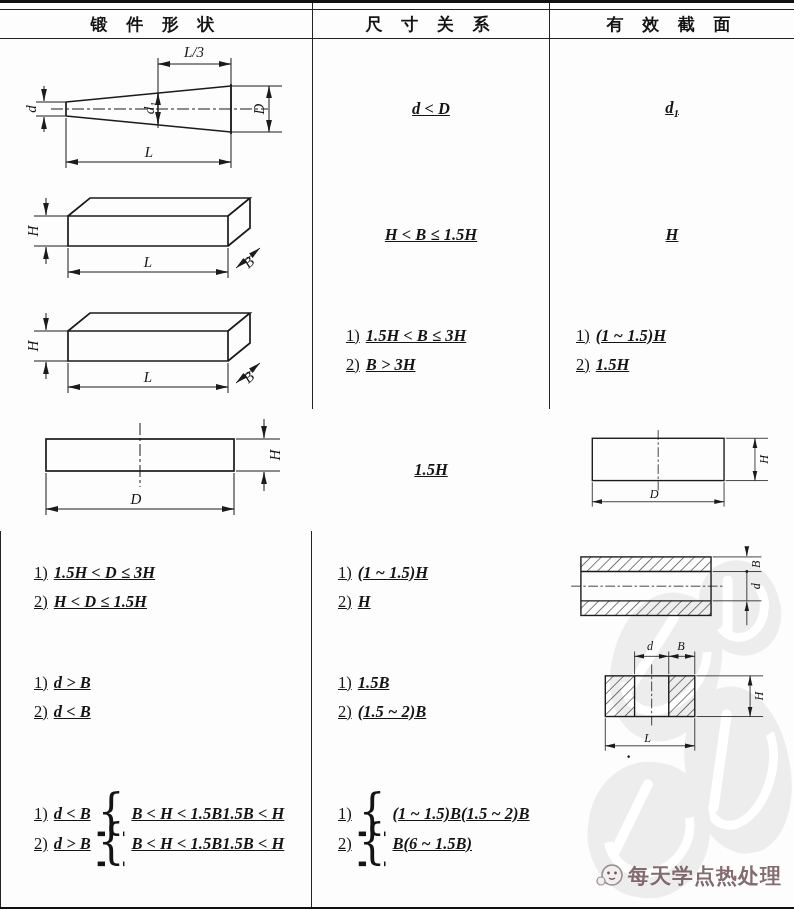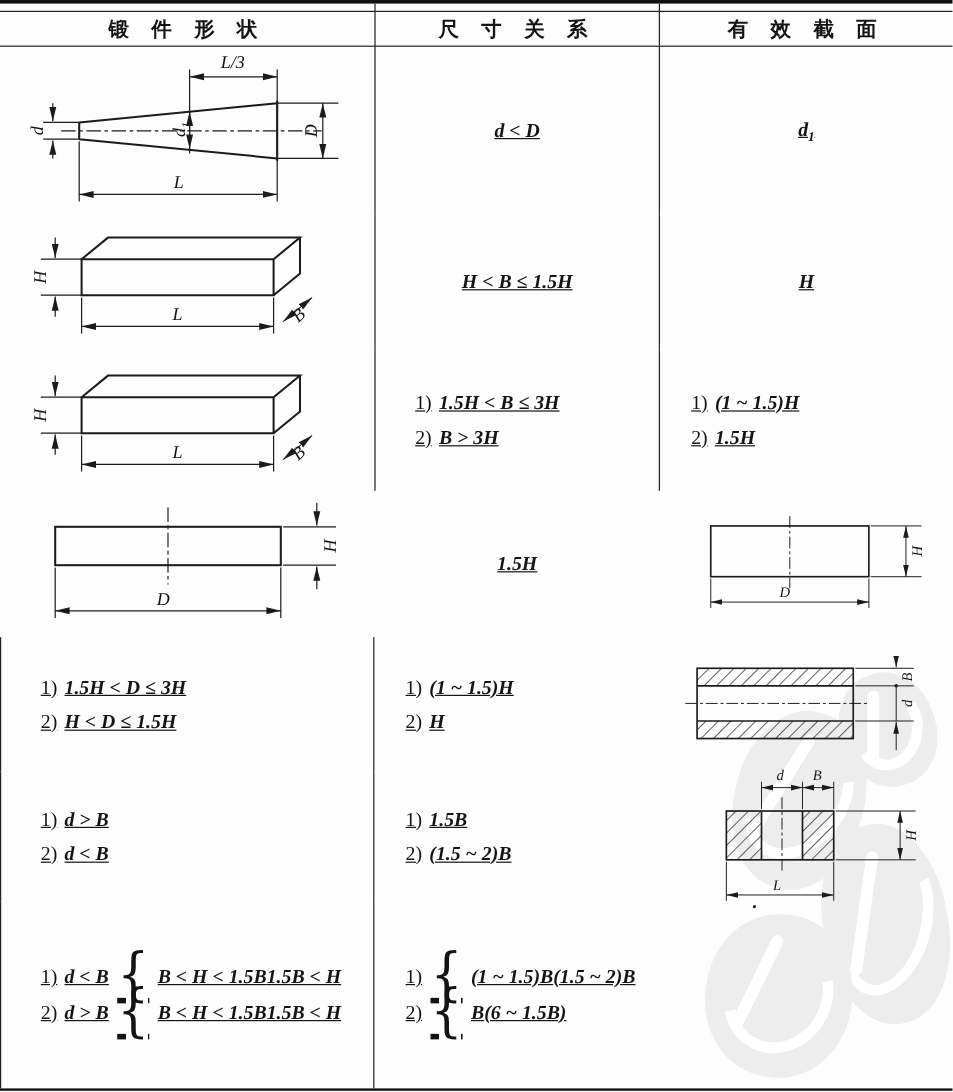--- a/index.html
+++ b/index.html
@@ -332,14 +332,24 @@
         <span class="num">2)</span>
         <span class="brace">{</span>
         <span class="stack">
             <span class="expr">B</span>
             <span class="expr">(6 ~ 1.5B)</span>
           </span>
       </div>
     </div>
   </div>
 
+  <div class="wm">
+    <svg width="28" height="26" viewBox="0 0 28 26">
+      <circle cx="16" cy="12" r="10" fill="#f2efef" stroke="#9b8d8f" stroke-width="1.5"></circle>
+      <circle cx="5" cy="18" r="4" fill="#f2efef" stroke="#9b8d8f" stroke-width="1.2"></circle>
+      <circle cx="12.5" cy="10" r="1.4" fill="#6e5257"></circle>
+      <circle cx="19.5" cy="10" r="1.4" fill="#6e5257"></circle>
+      <path d="M13,15 Q16,17.5 19,15" stroke="#6e5257" stroke-width="1.3" fill="none"></path>
+    </svg>
+    <span class="wm-text">每天学点热处理</span>
+  </div>
 
 </div>
 
 </body></html>

